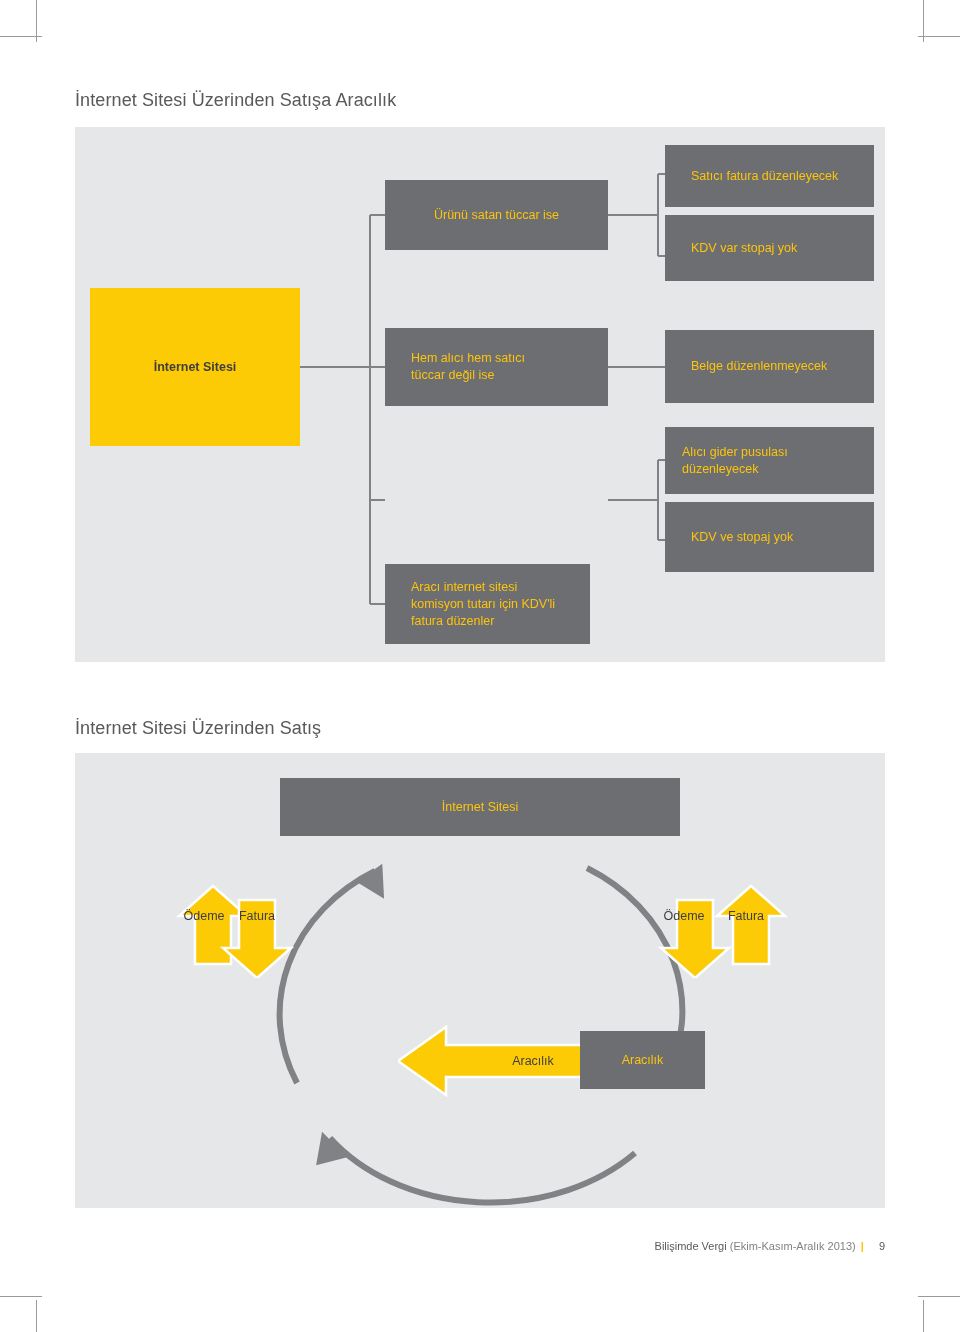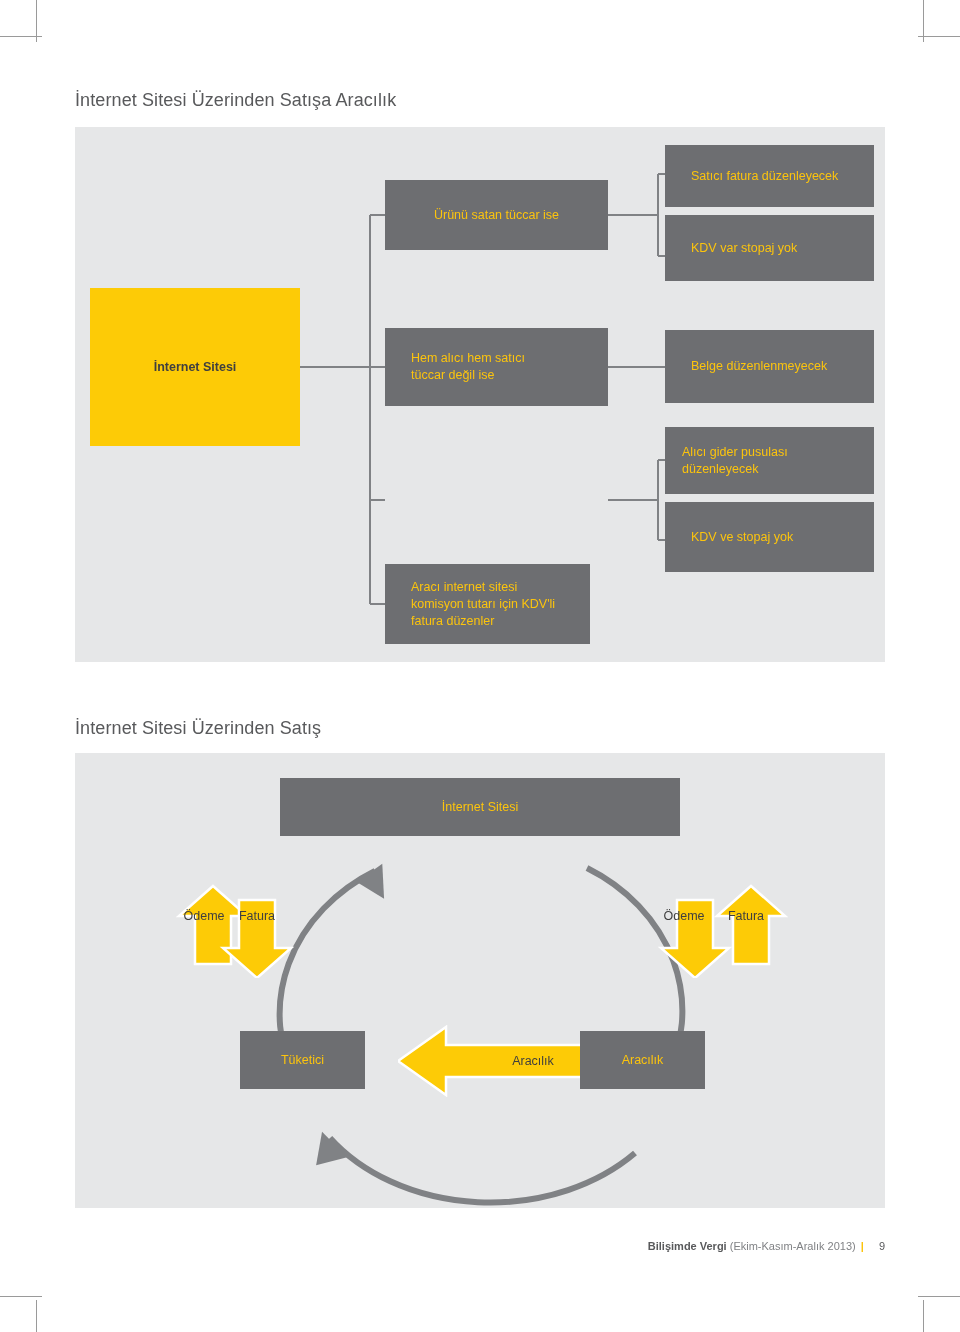--- a/index.html
+++ b/index.html
@@ -87,21 +87,21 @@
 
   
   #footer {
     position: absolute;
     right: 75px;
     top: 1240px;
     font-size: 11px;
     color: #808285;
     white-space: nowrap;
   }
-  #footer b { color: #58595b; font-weight: 700; }
+  #footer b { color: #58595b; font-weight: 400; }
   #footer .bar { color: #fcc40d; font-weight: 700; padding: 0 2px; }
   #footer .pg { color: #58595b; padding-left: 10px; }
 </style>
 </head>
 <body>
 
 <div class="cropmark cm-h" style="left:0px; top:36px;"></div>
 <div class="cropmark cm-v" style="left:36px; top:0px;"></div>
 <div class="cropmark cm-h" style="left:918px; top:36px;"></div>
 <div class="cropmark cm-v" style="left:923px; top:0px;"></div>
@@ -235,23 +235,20 @@
     <span class="tx">Fatura</span>
   </div>
 
   <svg style="position:absolute; left:323px; top:272px; width:215px; height:72px;">
     <polygon points="0,36 48,2 48,20 213,20 213,52 48,52 48,70" fill="#fdcb06" stroke="#ffffff" stroke-width="2.5"></polygon>
   </svg>
   <div class="arrow-lbl" style="left:383px; top:297px; width:150px; height:22px;">
     <span class="tx">Aracılık</span>
   </div>
 
-  <div class="fbox center" style="left:165px; top:278px; width:125px; height:58px;">
-    <span class="tx">Tüketici</span>
-  </div>
 
   <div class="fbox center" style="left:505px; top:278px; width:125px; height:58px;">
     <span class="tx">Aracılık</span>
   </div>
 </div>
 
 <div id="footer">
   <b>Bilişimde Vergi</b>
   <span>(Ekim-Kasım-Aralık 2013)</span>
   <span class="bar">|</span>

